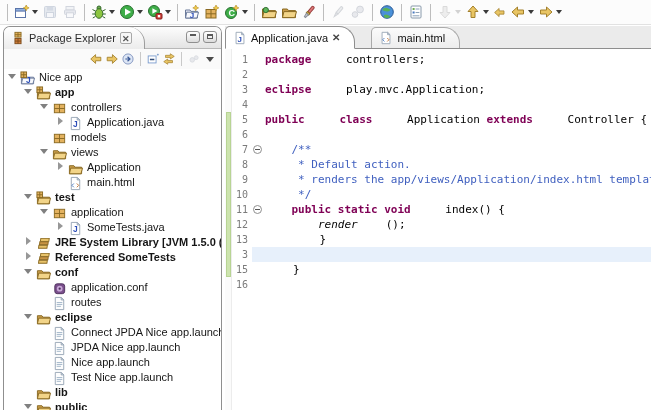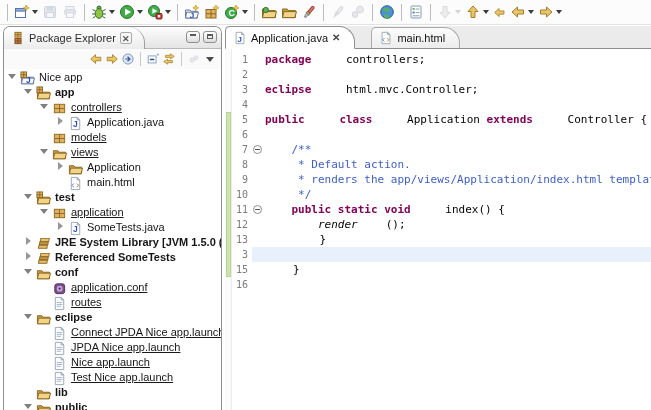--- a/index.html
+++ b/index.html
@@ -45,21 +45,21 @@
   .tree { position:absolute; left:0; right:0; top:43px; bottom:0; background:#fff; padding-top:1px; overflow:hidden; }
   .trow { height:15px; display:flex; align-items:flex-start; white-space:nowrap; overflow:hidden; }
   .exp { width:10px; height:10px; flex:none; position:relative; margin-right:1px; }
   .exp.open::before { content:""; position:absolute; left:0; top:3px;
     border-left:4px solid transparent; border-right:4px solid transparent; border-top:5px solid #808080; }
   .exp.closed::before { content:""; position:absolute; left:2px; top:1px;
     border-top:4px solid transparent; border-bottom:4px solid transparent; border-left:5px solid #979797; }
   .tlabel { color:#151515; }
 
   
-  .lv0 { padding-left:4px; } .lv1 { padding-left:20px;font-weight:bold; } .lv2 { padding-left:36px;text-decoration:underline; } .lv3 { padding-left:52px; }
+  .lv0 { padding-left:4px; } .lv1 { padding-left:20px;font-weight:bold; } .lv2 { padding-left:36px; } .lv3 { padding-left:52px; }
 
   
   .editor { position:absolute; left:225px; top:26px; right:0; bottom:0; }
   .tabbar { height:23px; background:#ebebeb; border-bottom:1px solid #8e8e8e; display:flex; align-items:flex-end; }
   .etab { height:23px; display:flex; align-items:center; gap:4px; padding:0 14px 0 7px; border-radius:5px 16px 0 0; }
   .etab.active { background:#ffffff; border:1px solid #8e8e8e; border-bottom:1px solid #ffffff; margin-bottom:-1px; }
   .etab.inactive { background:linear-gradient(#fbfbfb,#ededed); border:1px solid #aaaaaa; border-bottom:none; margin-left:16px; height:21px; }
   .etab .lbl { color:#111; }
 
   .code { position:absolute; left:0; right:0; top:23px; bottom:0; background:#fff;
@@ -621,21 +621,21 @@
           <span class="tx"><span class="k">package</span><span class="d"> controllers;</span></span>
       </div>
       <div class="cl">
         <span class="ln">2</span>
           <span class="foldc"></span>
           <span class="tx"></span>
       </div>
       <div class="cl">
         <span class="ln">3</span>
           <span class="foldc"></span>
-          <span class="tx"><span class="k">eclipse</span><span class="d"> html.mvc.Controller;</span></span>
+          <span class="tx"><span class="k">eclipse</span><span class="d"> play.mvc.Application;</span></span>
       </div>
       <div class="cl">
         <span class="ln">4</span>
           <span class="foldc"></span>
           <span class="tx"></span>
       </div>
       <div class="cl">
         <span class="ln">5</span>
           <span class="foldc"></span>
           <span class="tx"><span class="k">public</span><span class="d"> </span><span class="k">class</span><span class="d"> Application </span><span class="k">extends</span><span class="d"> Controller {</span></span>

